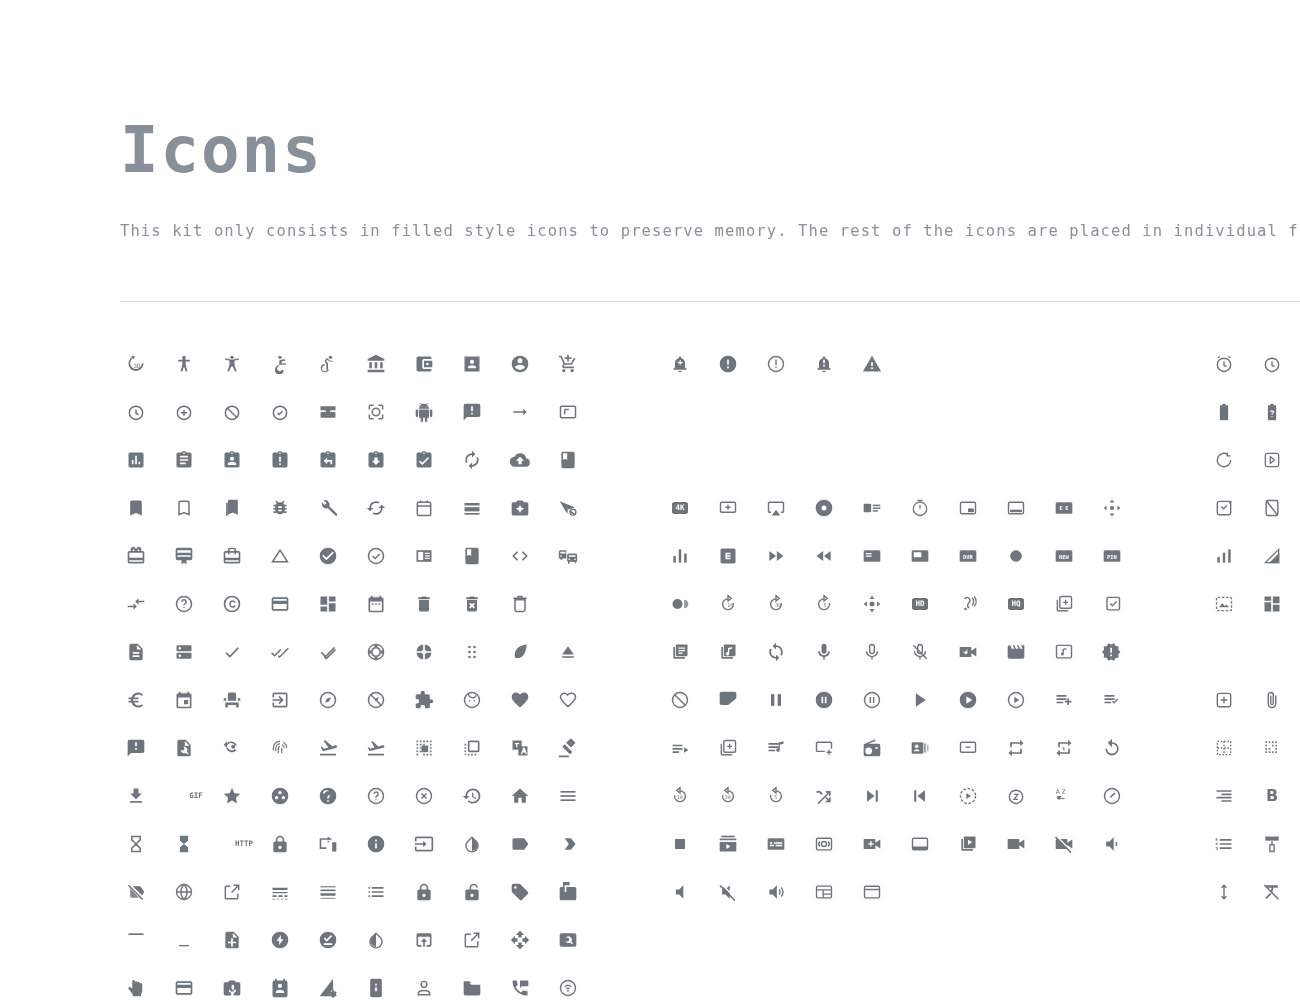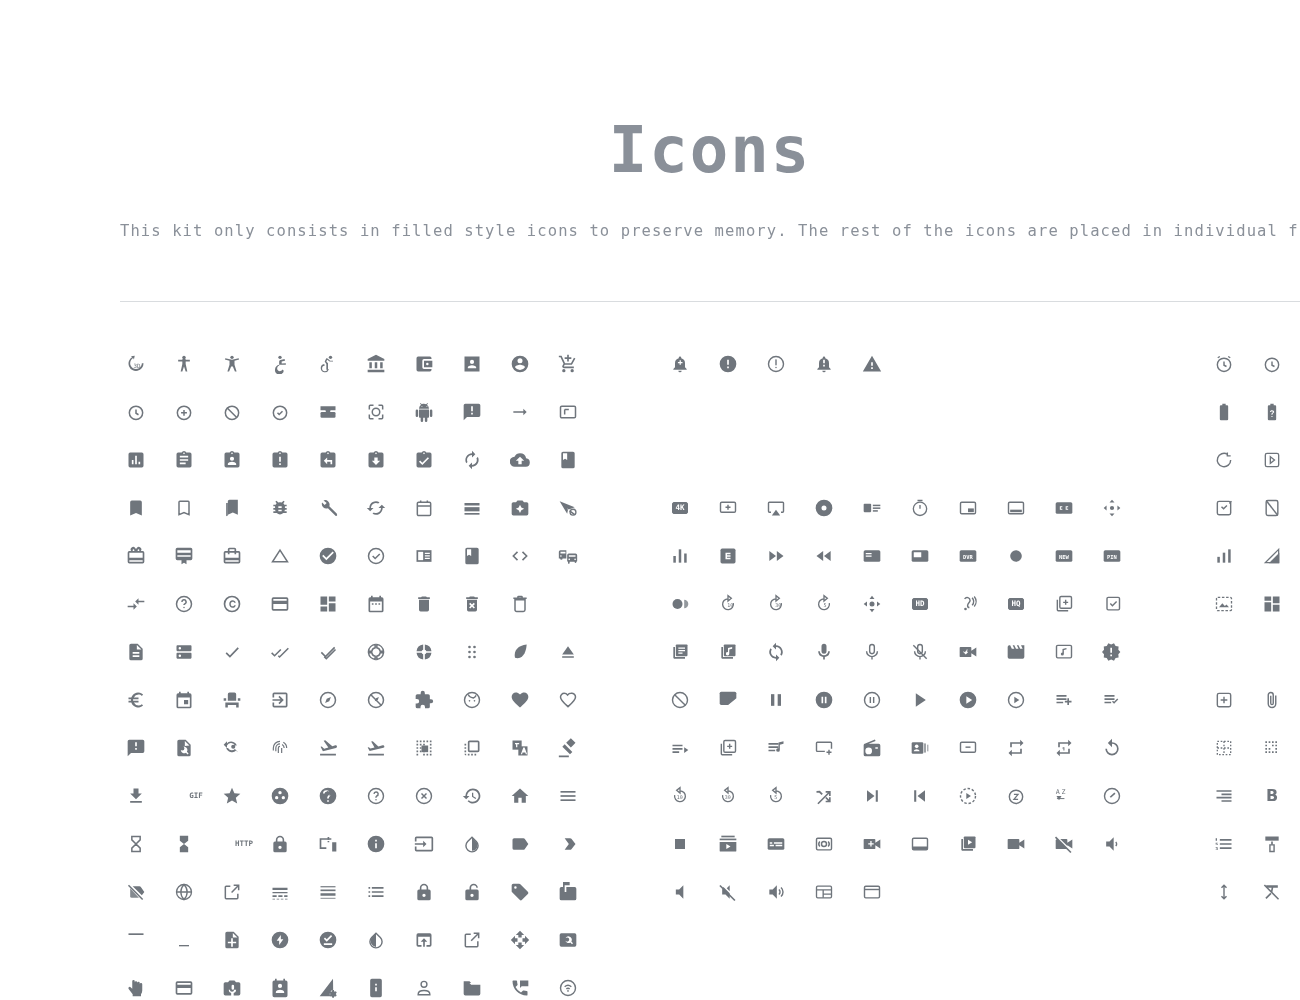--- a/index.html
+++ b/index.html
@@ -24,21 +24,20 @@
   }
   .title {
     font-family: "DejaVu Sans Mono", "Liberation Mono", monospace;
     font-size: 64px;
     font-weight: bold;
     color: #8a9099;
     letter-spacing: 2px;
     margin: 0;
     padding-top: 118px;
     line-height: 1;
-    text-align: center;
   }
   .subtitle {
     font-family: "DejaVu Sans Mono", "Liberation Mono", monospace;
     font-size: 15.5px;
     color: #8a9099;
     letter-spacing: 1.1px;
     margin: 0;
     padding-top: 40px;
     white-space: nowrap;
     overflow: hidden;

